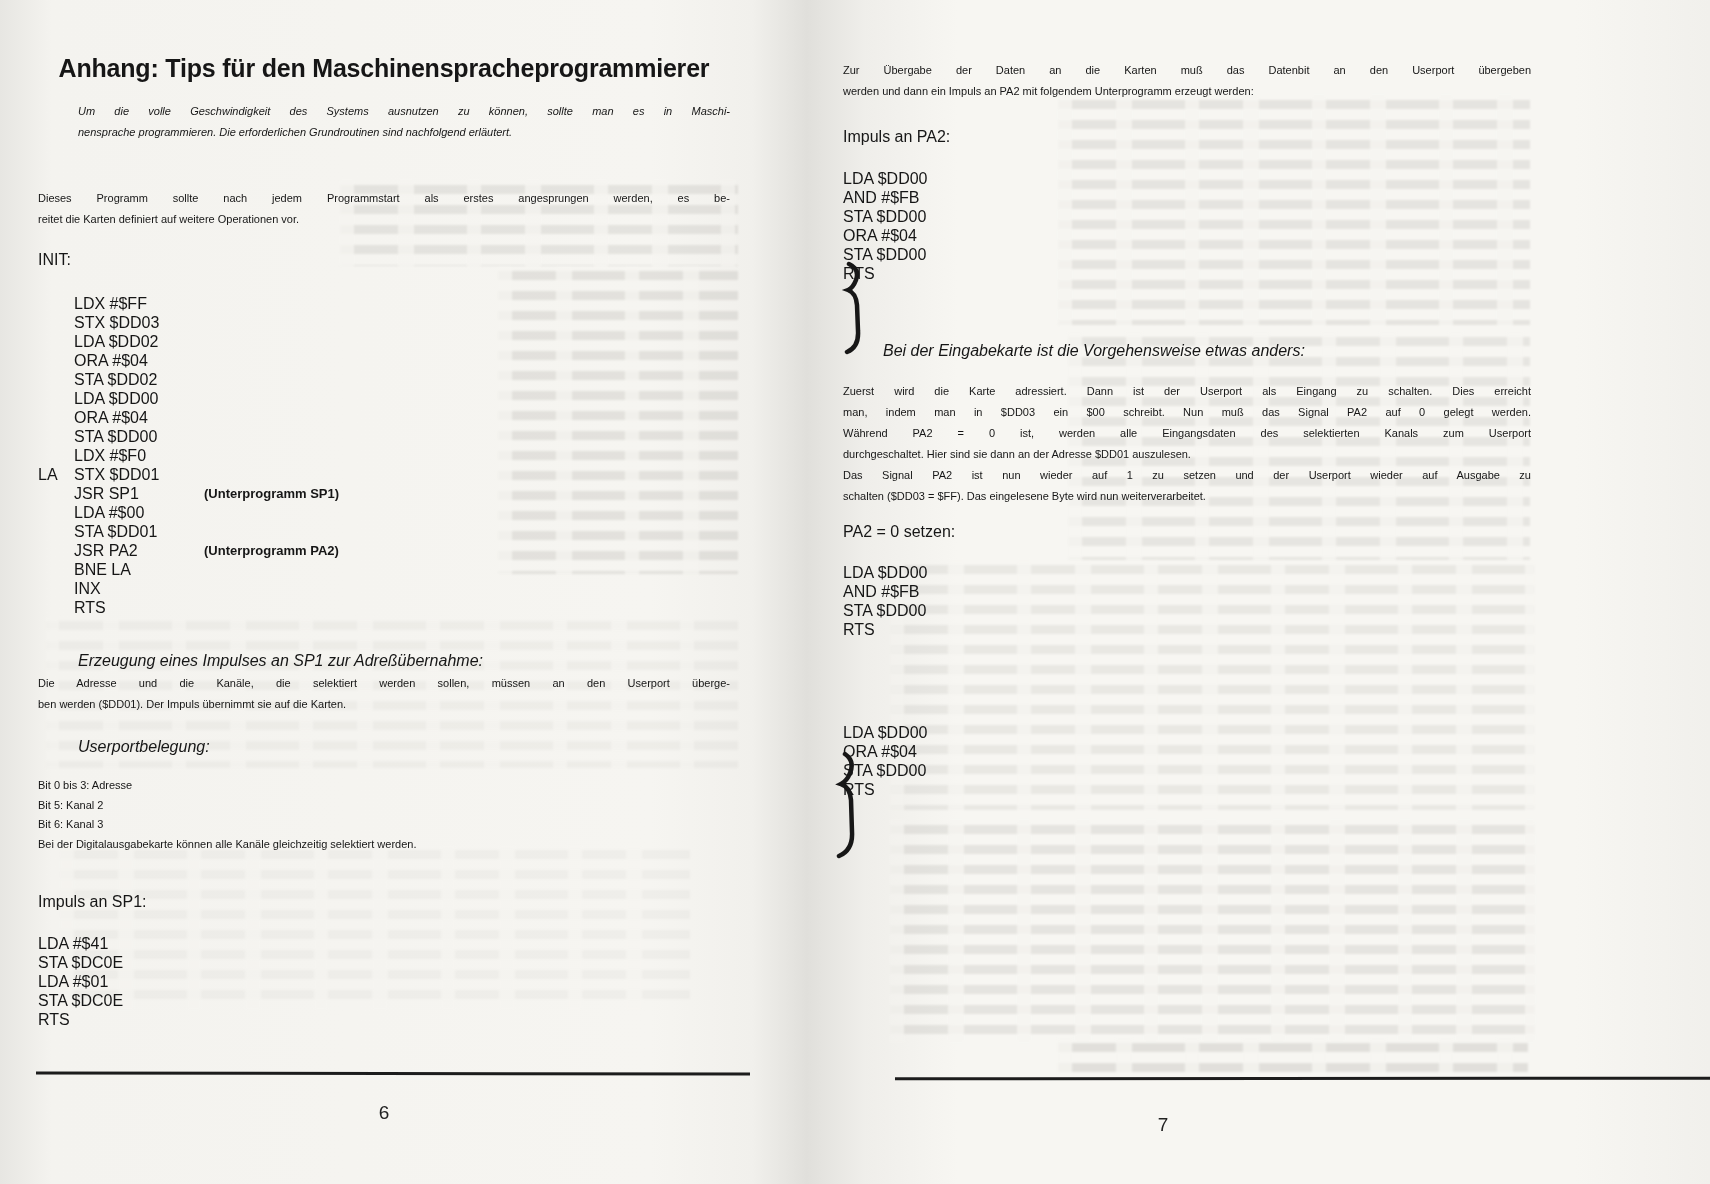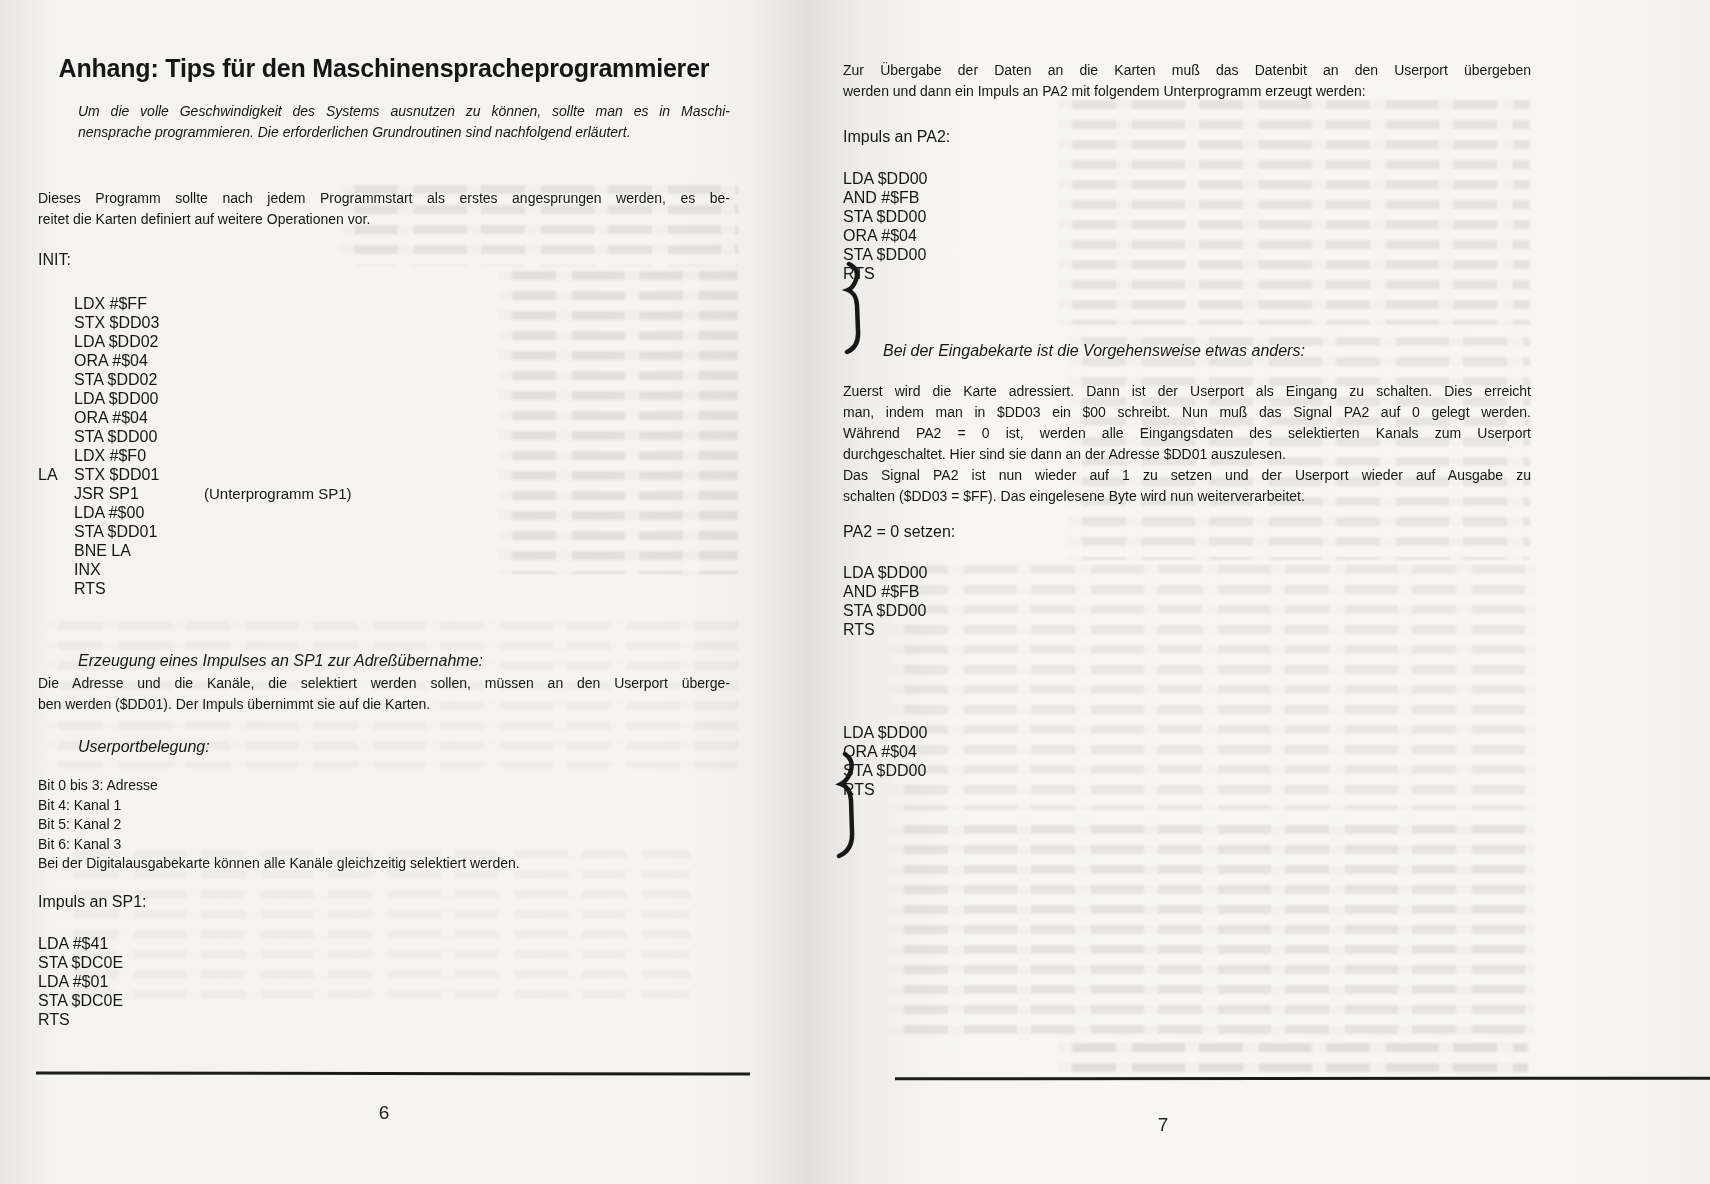--- a/index.html
+++ b/index.html
@@ -16,28 +16,28 @@
       #f7f6f2 56%, #f7f6f2 92%, #f1f0ec 100%);
   }
   .page-content { position:absolute; top:0; height:100%; }
   #left-content  { left:38px;  width:692px; }
   #right-content { left:843px; width:688px; }
   .block { position:absolute; left:0; right:0; }
 
   .title { font-size:25px; font-weight:700; letter-spacing:-0.2px; white-space:nowrap;text-align:center; }
   .h  { font-size:16px; font-weight:400; }
   .it { font-style:italic;margin-left:40px; }
-  .para-line { font-size:14px; line-height:21px; }
+  .para-line { font-size:11px; line-height:21px; }
   .list .para-line { line-height:19.5px; }
   .justify .para-line:not(:last-child) {
     white-space:nowrap; text-align:justify; text-align-last:justify;
   }
   .code-line { font-size:16px; line-height:19px; white-space:pre; }
   .grid-code .code-line { display:grid; grid-template-columns:36px 130px auto; }
-  .code-comment { font-size:15px; }
+  .code-comment { font-size:13px;font-weight:bold; }
 
   .rule { position:absolute; height:3px; background:#1c1c1c; }
   #left-rule  { left:36px; top:1072px; width:714px; transform:rotate(0.08deg); }
   #right-rule { left:895px; right:0; top:1077px; transform:rotate(-0.05deg); }
   .pageno { font-size:19px; text-align:center; color:#222; }
 
   
   .ghost {
     position:absolute; filter:blur(1.3px); pointer-events:none;
     background-image:
@@ -166,20 +166,25 @@
         <span class="code-text">LDA #$00</span>
         <span class="code-comment"></span>
       </div>
         <div class="code-line">
         <span class="code-label"></span>
         <span class="code-text">STA $DD01</span>
         <span class="code-comment"></span>
       </div>
         <div class="code-line">
         <span class="code-label"></span>
+        <span class="code-text">JSR PA2</span>
+        <span class="code-comment">(Unterprogramm PA2)</span>
+      </div>
+        <div class="code-line">
+        <span class="code-label"></span>
         <span class="code-text">BNE LA</span>
         <span class="code-comment"></span>
       </div>
         <div class="code-line">
         <span class="code-label"></span>
         <span class="code-text">INX</span>
         <span class="code-comment"></span>
       </div>
         <div class="code-line">
         <span class="code-label"></span>
@@ -194,21 +199,20 @@
 
     <div class="para-line">Die Adresse und die Kanäle, die selektiert werden sollen, müssen an den Userport überge-</div>
         <div class="para-line">ben werden ($DD01). Der Impuls übernimmt sie auf die Karten.</div>
       </div>
 
     <div class="block it" style="top:738px">Userportbelegung:</div>
 
     <div class="block list" style="top:776px">
 
     <div class="para-line">Bit 0 bis 3: Adresse</div>
-        <div class="para-line">Bit 4: Kanal 1</div>
         <div class="para-line">Bit 5: Kanal 2</div>
         <div class="para-line">Bit 6: Kanal 3</div>
         <div class="para-line">Bei der Digitalausgabekarte können alle Kanäle gleichzeitig selektiert werden.</div>
       </div>
 
     <div class="block h" style="top:893px">Impuls an SP1:</div>
 
     <div class="block" style="top:934px">
 
     <div class="code-line">LDA #$41</div>

